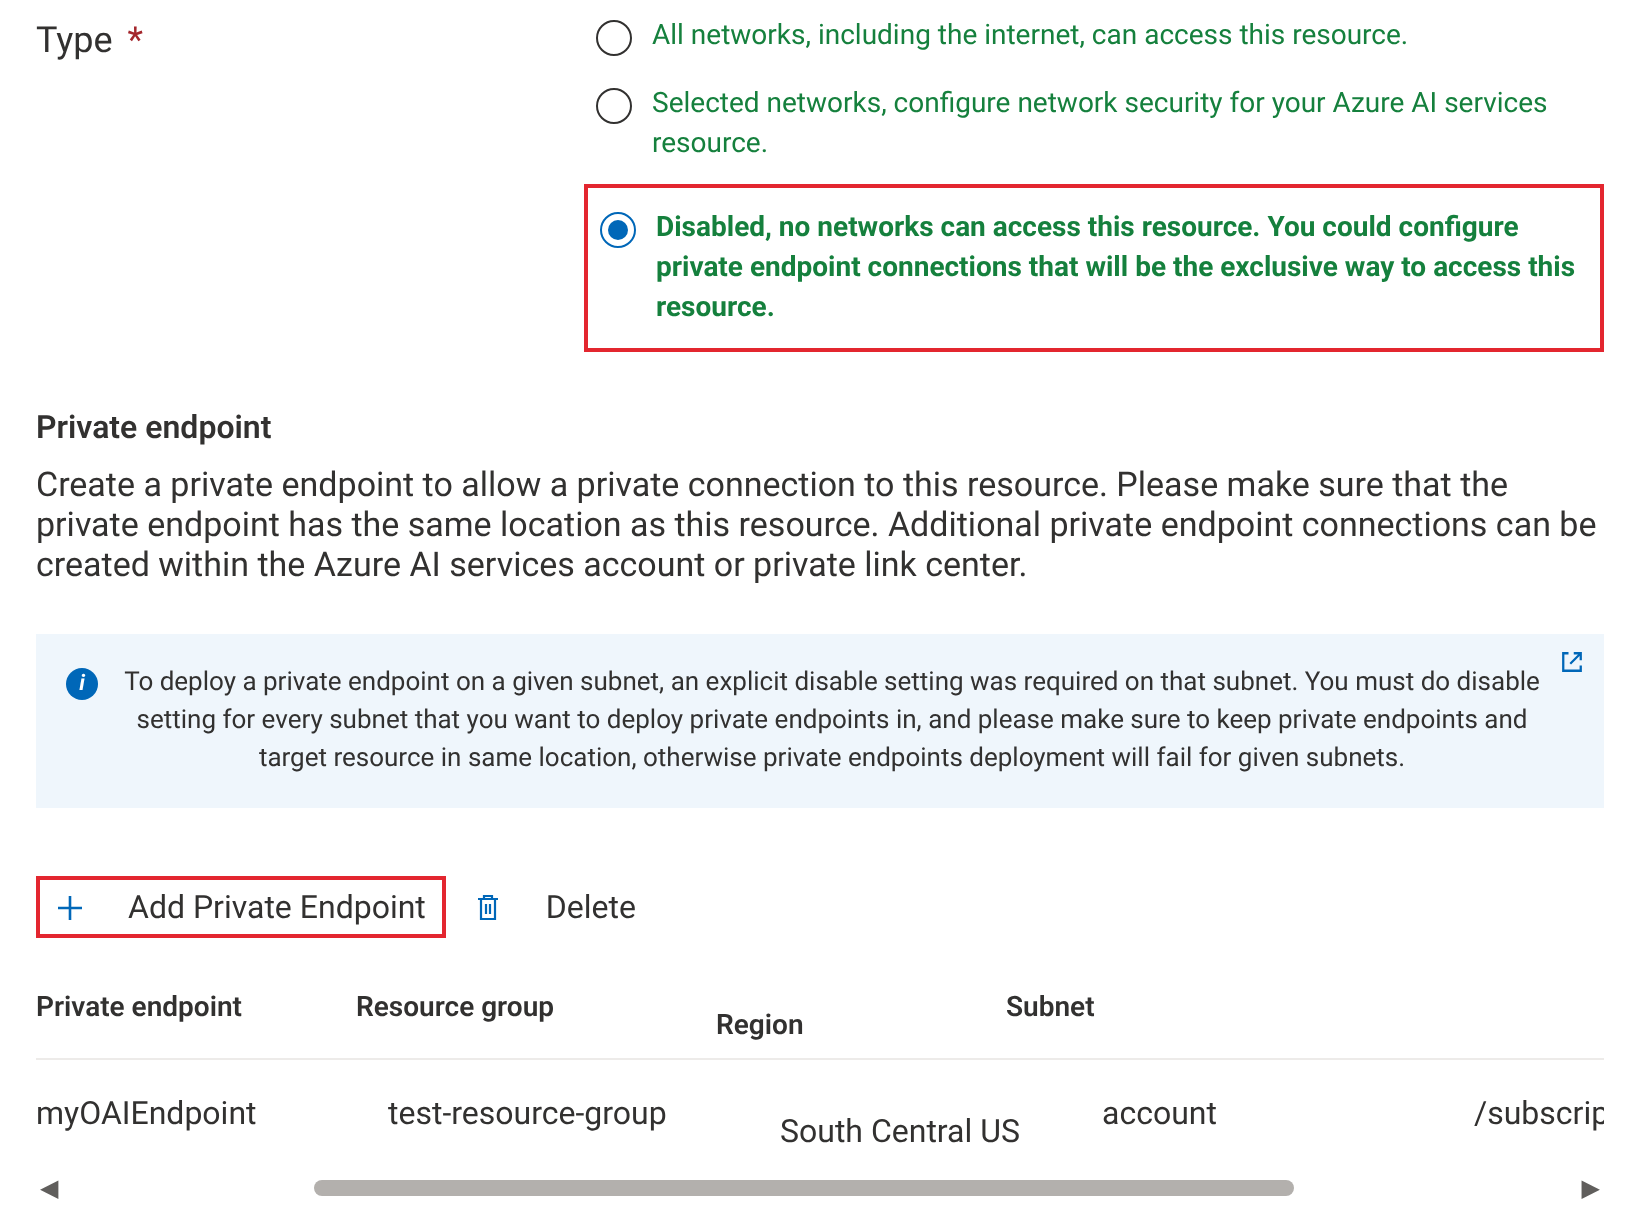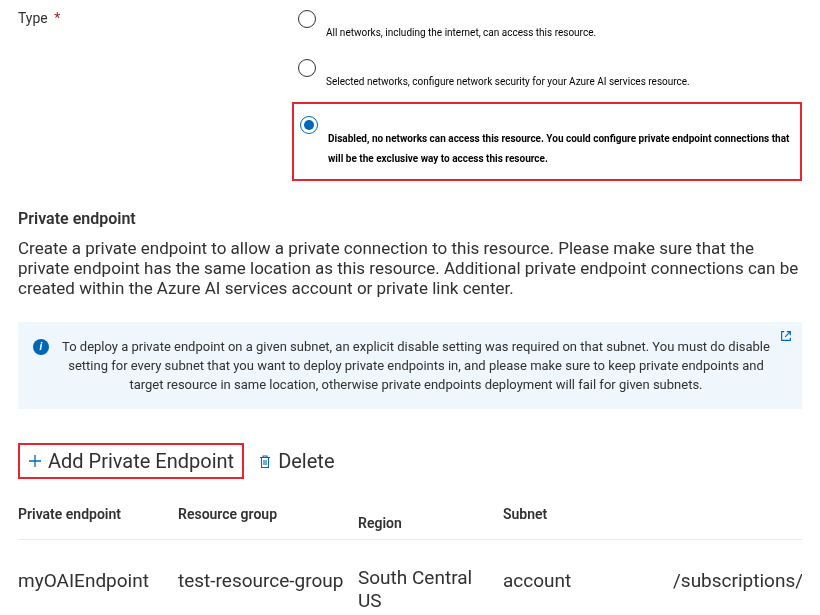--- a/index.html
+++ b/index.html
@@ -5,63 +5,63 @@
   * { box-sizing: border-box; margin: 0; padding: 0; }
   body {
     font-family: "Segoe UI", -apple-system, BlinkMacSystemFont, Roboto, Arial, sans-serif;
     font-size: 14px;
     color: #323130;
     background: #fff;
     width: 820px;
     padding: 0 18px 6px 18px;
   }
   .type-row { display: flex; align-items: flex-start; padding-top: 4px; }
-  .type-label { width: 280px; padding-top: 6px; font-size: 14px; color: #323130; }
+  .type-label { width: 280px; padding-top: 6px; font-size: 18px; color: #323130; }
   .type-label .req { color: #a4262c; margin-left: 3px; }
   .radio-col { flex: 1; }
   .radio-item { display: flex; align-items: flex-start; padding: 4px 0 10px 0; }
   .radio-outer {
     width: 18px; height: 18px; border: 1px solid #323130; border-radius: 50%;
     flex-shrink: 0; margin-right: 10px; margin-top: 2px; position: relative;
   }
   .radio-outer.selected { border-color: #0067b8; border-width: 1px; }
   .radio-outer.selected::after {
     content: ""; position: absolute; width: 10px; height: 10px; background: #0067b8;
     border-radius: 50%; top: 3px; left: 3px;
   }
-  .radio-text { flex: 1; font-size: 10px; line-height: 20px; color: #000000; margin-top: 15px; }
+  .radio-text { flex: 1; font-size: 14px; line-height: 20px; color: #15803d; }
   .highlight-box { border: 2.5px solid #e3262f; padding: 6px 6px 6px 6px; margin-left: -6px; font-weight: bold; }
   h2.section-h { font-size: 16px; font-weight: 600; margin-top: 28px; margin-bottom: 10px; }
   .section-desc { font-size: 17px; line-height: 20px; color: #323130; }
   .info-box {
     background: #eff6fc; border: 1px solid #eff6fc; display: flex;
     align-items: flex-start; padding: 14px 28px 14px 14px; margin-top: 24px;
     position: relative; font-size: 13px; color: #323130;
   }
   .info-icon {
     width: 16px; height: 16px; border-radius: 50%; background: #0067b8;
     color: #fff; font-weight: 700; font-size: 11px; line-height: 16px;
     text-align: center; flex-shrink: 0; margin-right: 10px; margin-top: 2px; font-style: italic;
   }
   .info-text { flex: 1; line-height: 19px; text-align: center; }
   .ext-link {
     position: absolute; top: 6px; right: 8px; width: 14px; height: 14px;
     color: #0067b8;
   }
   .toolbar { margin-top: 34px; display: flex; align-items: center; }
   .tool-btn {
-    display: inline-flex; align-items: center; font-size: 20px; color: #323130;
-    padding: 4px 8px; cursor: pointer; user-select: none;
+    display: inline-flex; align-items: center; font-size: 16px; color: #323130;
+    padding: 4px 8px; cursor: pointer; user-select: none; gap: 16px;
   }
   .tool-btn .ico { color: #0067b8; margin-right: 6px; display: inline-flex; }
   .add-box { border: 2.5px solid #e3262f; }
   .table-wrap { margin-top: 10px; }
   .thead, .trow { display: flex; align-items: center; padding: 8px 0; }
   .thead { border-bottom: 1px solid #edebe9; font-weight: 600; font-size: 14px; }
-  .trow { font-size: 19px; }
+  .trow { font-size: 16px; gap: 16px; }
   .col-pe { width: 160px; padding-right: 10px; }
   .col-rg { width: 180px; padding-right: 10px; }
   .col-reg { width: 145px; padding-right: 10px; margin-top: 18px; }
   .col-tg { width: 170px; padding-right: 10px; }
   .col-sn { flex: 1; white-space: nowrap; overflow: hidden; }
   .scrollbar {
     margin-top: 4px; display: flex; align-items: center; justify-content: space-between;
   }
   .scroll-track {
     flex: 1; height: 8px; background: #fff; border-radius: 4px; margin: 0 6px;

